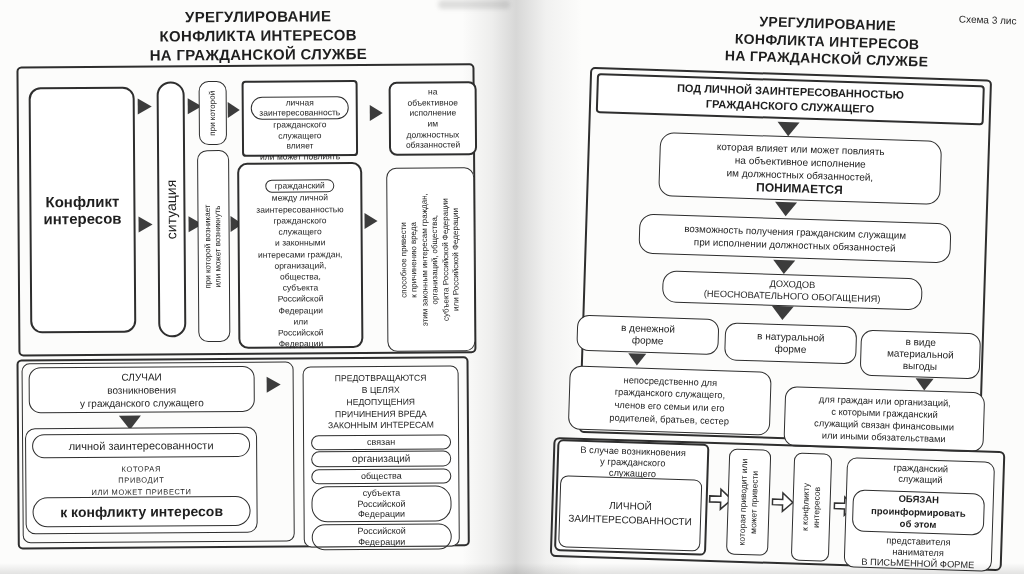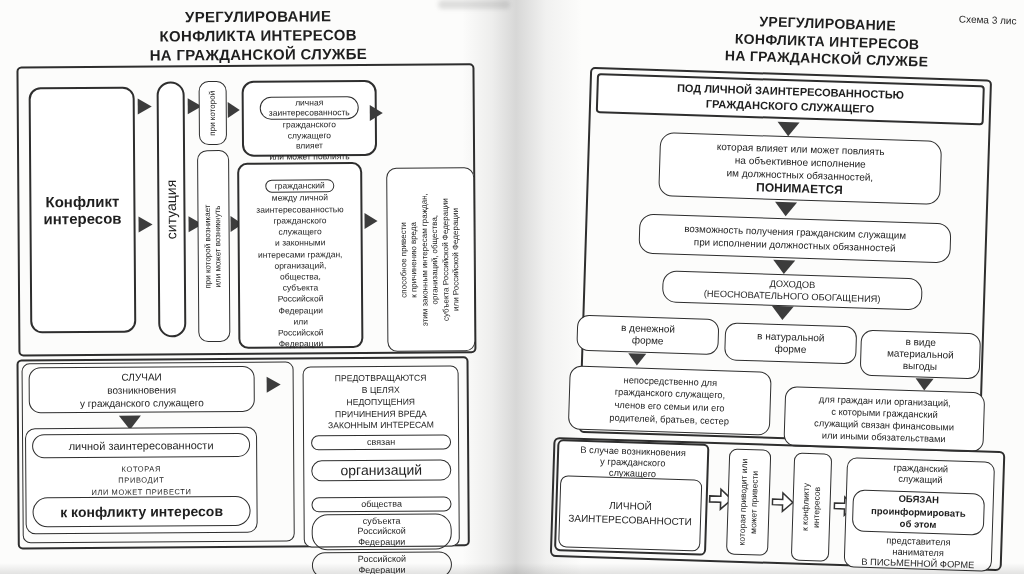--- a/index.html
+++ b/index.html
@@ -64,33 +64,39 @@
       <span style="font-size:8px;">при которой</span>
     </div>
     <div class="b v thin" style="left:198px;top:148px;width:32px;height:192px;border-radius:10px;">
       <span style="font-size:8px;">при которой возникает
 или может возникнуть</span>
     </div>
 
     <div class="ar" style="left:229px;top:100px;border-left-width:12px;"></div>
     <div class="ar" style="left:231px;top:214px;border-left-width:12px;"></div>
 
-    <div class="b fct" style="left:243px;top:79px;width:135px;height:76px;border-radius:12px;padding-top:3px;">
+    <div class="b fct" style="left:243px;top:79px;width:116px;height:76px;border-radius:4px;padding-top:3px;">
       <div class="t" style="font-size:8.5px;line-height:1.25;">
         <span class="oval">личная
 заинтересованность</span>
         <div>гражданского
 служащего
 влияет
 или может повлиять</div>
       </div>
     </div>
 
     <div class="ar" style="left:371px;top:104px;border-left-width:13px;"></div>
 
+    <div class="b fc t" style="left:390px;top:81px;width:88px;height:74px;border-radius:8px;font-size:8.5px;line-height:1.25;">на
+объективное
+исполнение
+им
+должностных
+обязанностей</div>
 
     <div class="b fct" style="left:238px;top:161px;width:125px;height:186px;border-radius:10px;padding-top:4px;">
       <div class="t" style="font-size:8.5px;line-height:1.32;">
         <span class="oval">гражданский</span>
         <div>между личной
 заинтересованностью
 гражданского
 служащего
 и законными
 интересами граждан,
@@ -138,22 +144,22 @@
     </div>
 
     <div class="b thin" style="left:302px;top:365px;width:156px;height:181px;border-radius:8px;padding-top:6px;text-align:center;">
       <div class="t" style="font-size:8.6px;line-height:1.38;">ПРЕДОТВРАЩАЮТСЯ
 В ЦЕЛЯХ
 НЕДОПУЩЕНИЯ
 ПРИЧИНЕНИЯ ВРЕДА
 ЗАКОННЫМ ИНТЕРЕСАМ</div>
       <div style="width:140px;margin:3px auto 0;">
         <div class="t" style="border:1.5px solid #2e2e2e;border-radius:999px;font-size:9px;line-height:1.2;padding:1px 3px;margin-top:2px;">связан</div>
-        <div class="t" style="border:1.5px solid #2e2e2e;border-radius:999px;font-size:14px;line-height:1.2;padding:1px 3px;margin-top:10px;">организаций</div>
-        <div class="t" style="border:1.5px solid #2e2e2e;border-radius:999px;font-size:9px;line-height:1.2;padding:1px 3px;margin-top:16px;">общества</div>
+        <div class="t" style="border:1.5px solid #2e2e2e;border-radius:999px;font-size:10px;line-height:1.2;padding:1px 3px;margin-top:1px;">организаций</div>
+        <div class="t" style="border:1.5px solid #2e2e2e;border-radius:999px;font-size:9px;line-height:1.2;padding:1px 3px;margin-top:2px;">общества</div>
         <div class="t" style="border:1.5px solid #2e2e2e;border-radius:16px;font-size:9px;line-height:1.2;padding:1px 3px;margin-top:2px;">субъекта
 Российской
 Федерации</div>
         <div class="t" style="border:1.5px solid #2e2e2e;border-radius:14px;font-size:9px;line-height:1.2;padding:1px 3px;margin-top:2px;">Российской
 Федерации</div>
       </div>
     </div>
   </div>
 
   <div class="page page-right">

